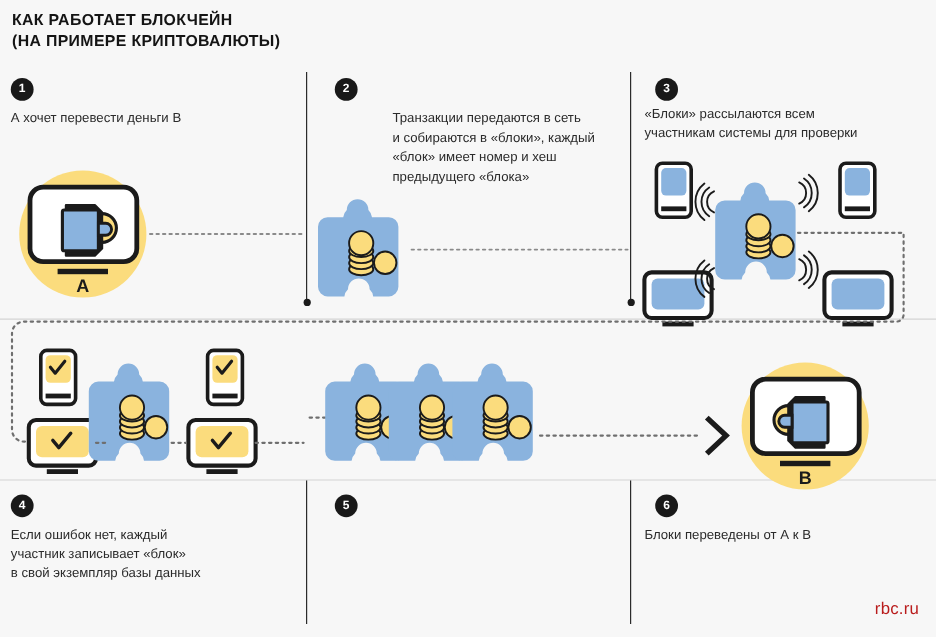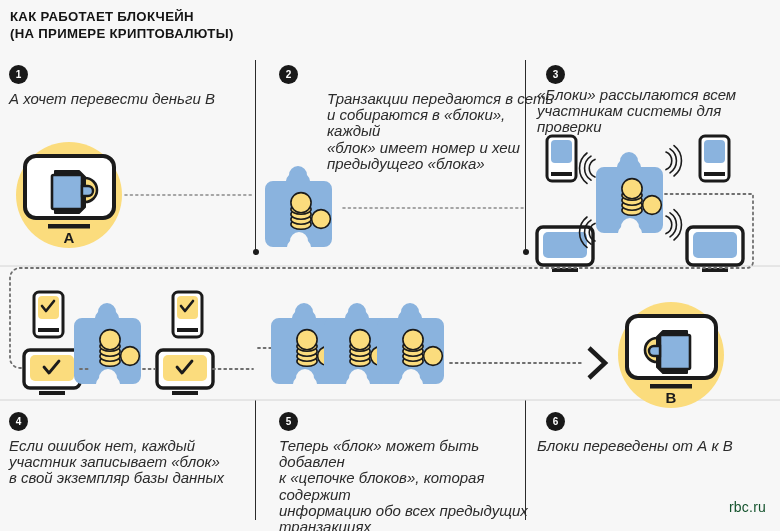--- a/index.html
+++ b/index.html
@@ -25,39 +25,38 @@
   .badge{
     position:absolute;width:19px;height:19px;border-radius:50%;
     background:#191919;color:#fff;
     font-size:10px;font-weight:bold;
     display:flex;align-items:center;justify-content:center;
     line-height:1;
   }
   
   .steptext{
     position:absolute;
-    font-size:15px;line-height:16.2px;color:#2b2b2b;
+    font-size:11px;line-height:16.2px;color:#2b2b2b;
     white-space:pre-line;
-    font-style:italic;
   }
 
   
   .vsep{position:absolute;width:1px;background:#2b2b2b;}
   .vsep .cap{
     position:absolute;left:-2.5px;bottom:-3px;
     width:6px;height:6px;border-radius:50%;background:#1b1b1b;
   }
 
   
   svg.layer{position:absolute;left:0;top:0;width:780px;height:531px;overflow:visible;}
 
   
   .brand{
     position:absolute;right:14px;bottom:9px;
-    font-size:14px;color:#14532d;letter-spacing:.2px;
+    font-size:14px;color:#b91c1c;letter-spacing:.2px;
   }
 </style>
 </head>
 <body>
 
 <div id="root">
 
   <div class="title">
     <span>КАК РАБОТАЕТ БЛОКЧЕЙН</span>
     <span class="l2">(НА ПРИМЕРЕ КРИПТОВАЛЮТЫ)</span>
@@ -94,24 +93,20 @@
   <div class="badge" style="left:9px;top:412px;">
     <span>4</span>
     </div>
   <div class="steptext" style="left:9px;top:438px;width:235px;">Если ошибок нет, каждый
 участник записывает «блок»
 в свой экземпляр базы данных</div>
 
   <div class="badge" style="left:279px;top:412px;">
     <span>5</span>
     </div>
-  <div class="steptext" style="left:279px;top:438px;width:250px;">Теперь «блок» может быть добавлен
-к «цепочке блоков», которая содержит
-информацию обо всех предыдущих
-транзакциях</div>
 
   <div class="badge" style="left:546px;top:412px;">
     <span>6</span>
     </div>
   <div class="steptext" style="left:537px;top:438px;width:240px;">Блоки переведены от А к В</div>
 
   <svg class="layer" viewBox="0 0 780 531">
     <defs>
 
       <g id="coins">

